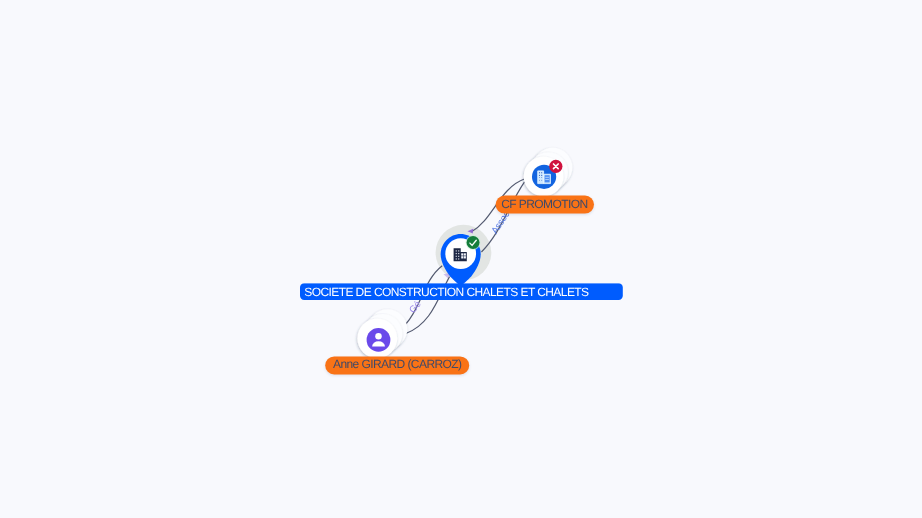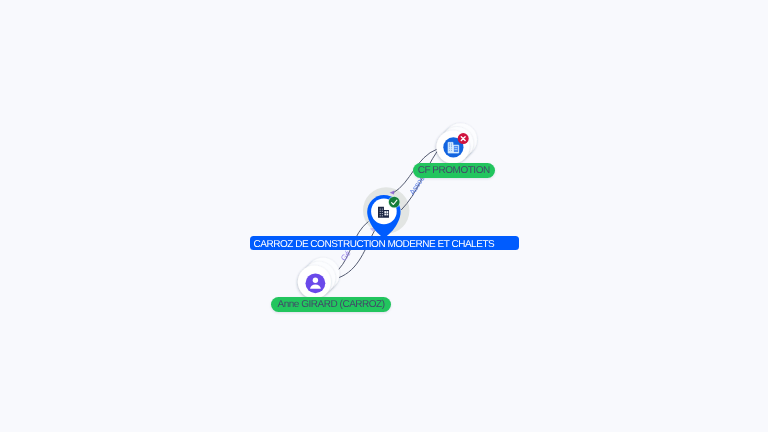--- a/index.html
+++ b/index.html
@@ -11,21 +11,21 @@
   svg text{-webkit-font-smoothing:antialiased;opacity:0.999;}
   #stage{transform:translateZ(0);}
   .edge-path{fill:none;stroke:#535a70;stroke-width:1.0;}
   .edge-label{font-size:8.0px;font-family:"Liberation Sans",sans-serif;letter-spacing:-0.25px;
               -webkit-font-smoothing:antialiased;}
   .nodelabel{position:absolute;white-space:nowrap;transform:translateZ(0);font-size:10px;letter-spacing:-0.48px;
              line-height:14px;}
   .pillblue{background:#005cfe;color:#fff;border-radius:3.5px;padding:3px 4px 0 4px;
             line-height:11px;
             width:261px;box-sizing:content-box;}
-  .pillwhite{background:#22c55e;color:#414a68;border-radius:8px;padding:0.8px 5px;
+  .pillwhite{background:#f97316;color:#414a68;border-radius:8px;padding:0.8px 5px;
              box-shadow:0 1px 2.5px rgba(40,50,90,.13);}
   .pillwhite.wide{padding:0.8px 6.5px;}
 </style>
 </head>
 <body>
 
 <div id="stage">
 
   <svg class="layer" viewBox="0 0 768 432">
     <defs>
@@ -112,16 +112,16 @@
         <rect x="386.5" y="211.1" width="1.75" height="1.9"></rect>
         <rect x="384.35" y="213.5" width="1.75" height="1.9"></rect>
         <rect x="386.5" y="213.5" width="1.75" height="1.9"></rect>
       </g>
     </g>
     <circle cx="394.2" cy="202.1" r="6.2" fill="#c8ecd4" opacity="0.65"></circle>
     <circle cx="394.2" cy="202.1" r="5.4" fill="#147d3a"></circle>
     <path d="M391.6 202.6 L393.4 204.5 L396.9 200.2" fill="none" stroke="#f3fbf6" stroke-width="1.15" stroke-linecap="round" stroke-linejoin="round"></path>
   </svg>
 
-  <div class="nodelabel pillblue" style="left:249.5px;top:236.3px;">CARROZ DE CONSTRUCTION MODERNE ET CHALETS</div>
+  <div class="nodelabel pillblue" style="left:249.5px;top:236.3px;">SOCIETE DE CONSTRUCTION CHALETS ET CHALETS</div>
   <div class="nodelabel pillwhite" style="left:412.7px;top:162.8px;">CF PROMOTION</div>
   <div class="nodelabel pillwhite wide" style="left:271px;top:296.8px;">Anne GIRARD (CARROZ)</div>
 </div>
 
 </body></html>

